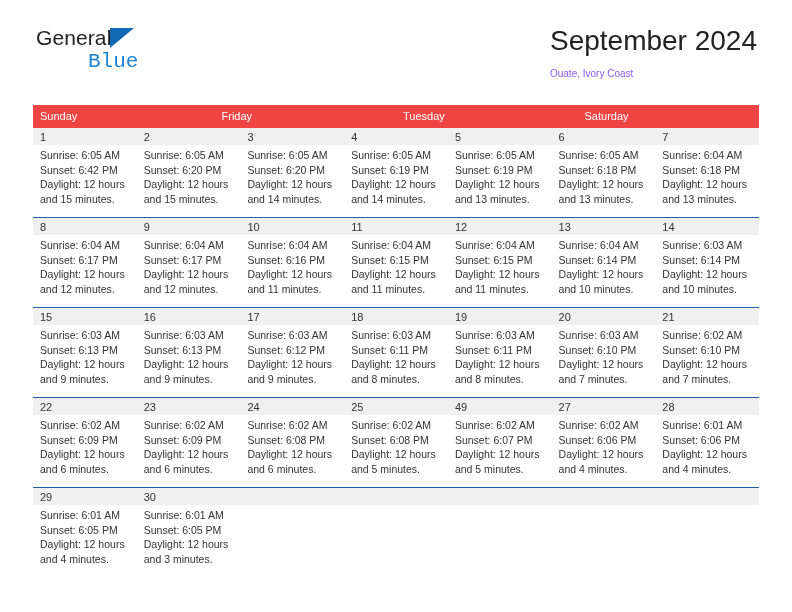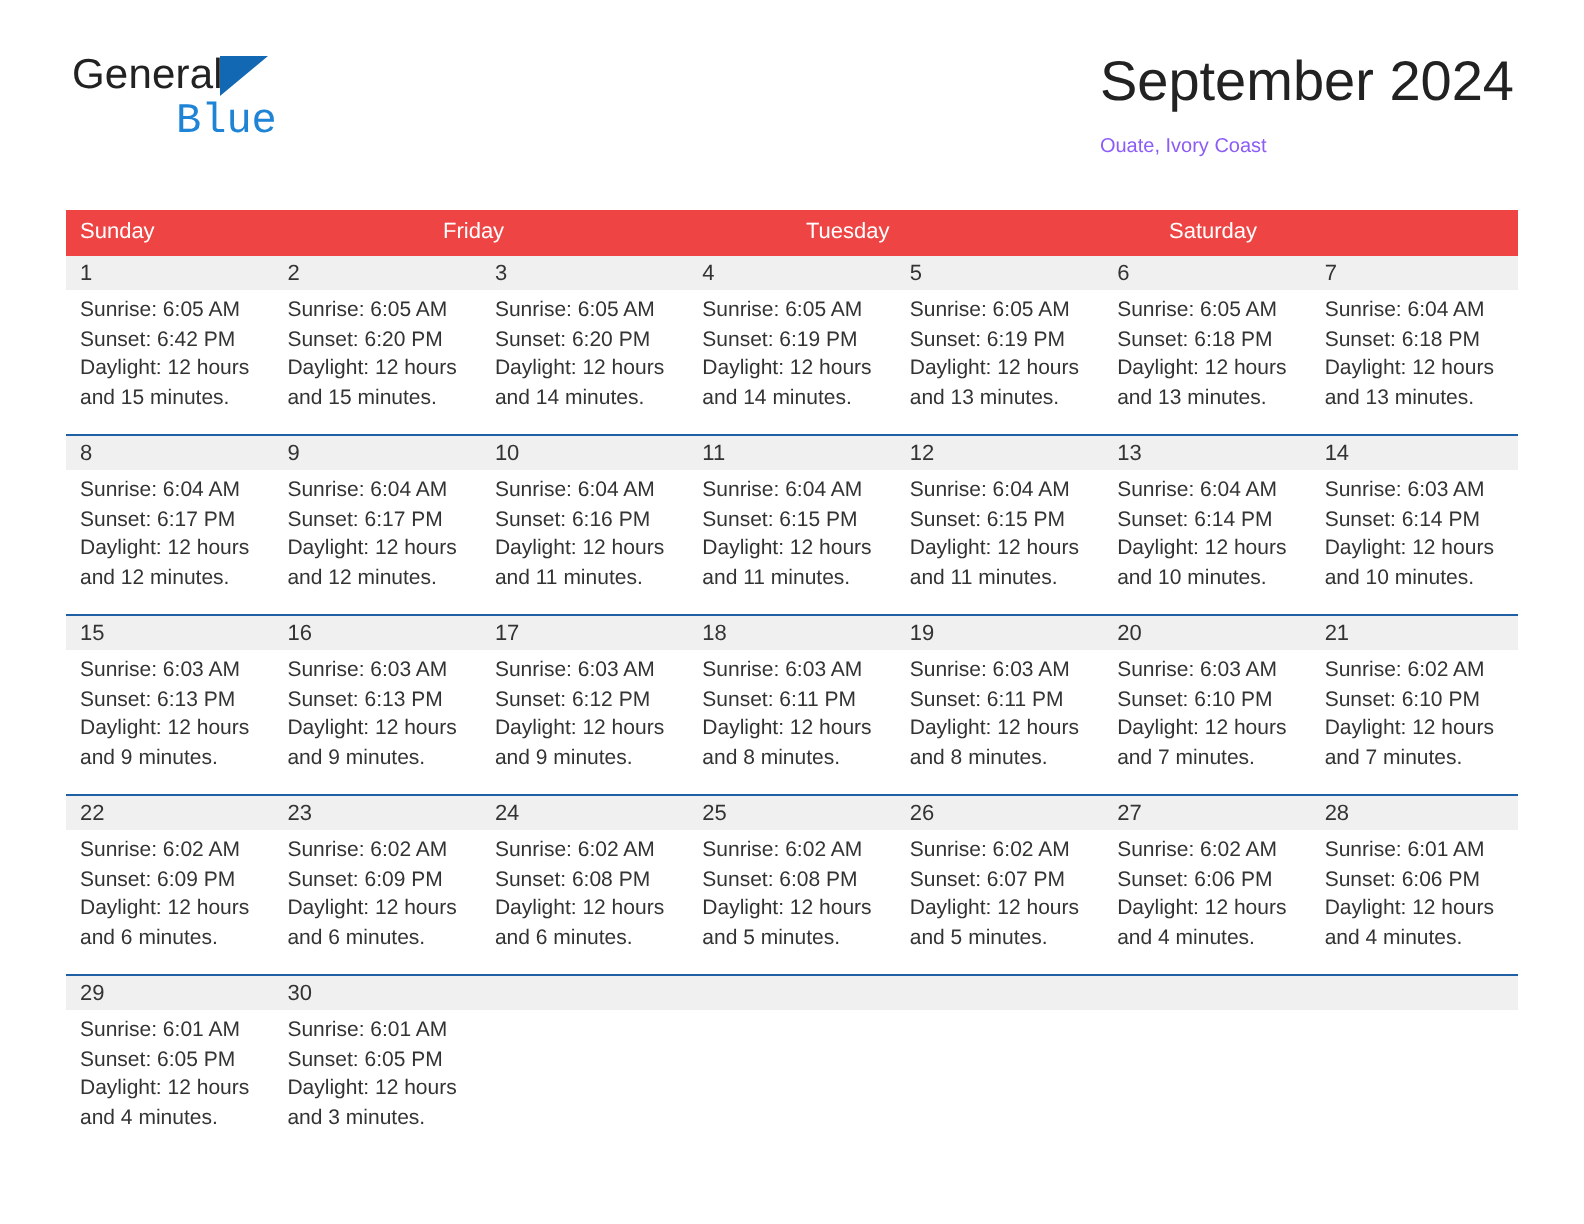--- a/index.html
+++ b/index.html
@@ -409,21 +409,21 @@
       <div class="day-cell">
         <div class="day-number-band">25</div>
         <div class="day-body">
           <div class="day-line">Sunrise: 6:02 AM</div>
           <div class="day-line">Sunset: 6:08 PM</div>
           <div class="day-line">Daylight: 12 hours</div>
           <div class="day-line">and 5 minutes.</div>
         </div>
       </div>
       <div class="day-cell">
-        <div class="day-number-band">26</div>
+        <div class="day-number-band">49</div>
         <div class="day-body">
           <div class="day-line">Sunrise: 6:02 AM</div>
           <div class="day-line">Sunset: 6:07 PM</div>
           <div class="day-line">Daylight: 12 hours</div>
           <div class="day-line">and 5 minutes.</div>
         </div>
       </div>
       <div class="day-cell">
         <div class="day-number-band">27</div>
         <div class="day-body">

